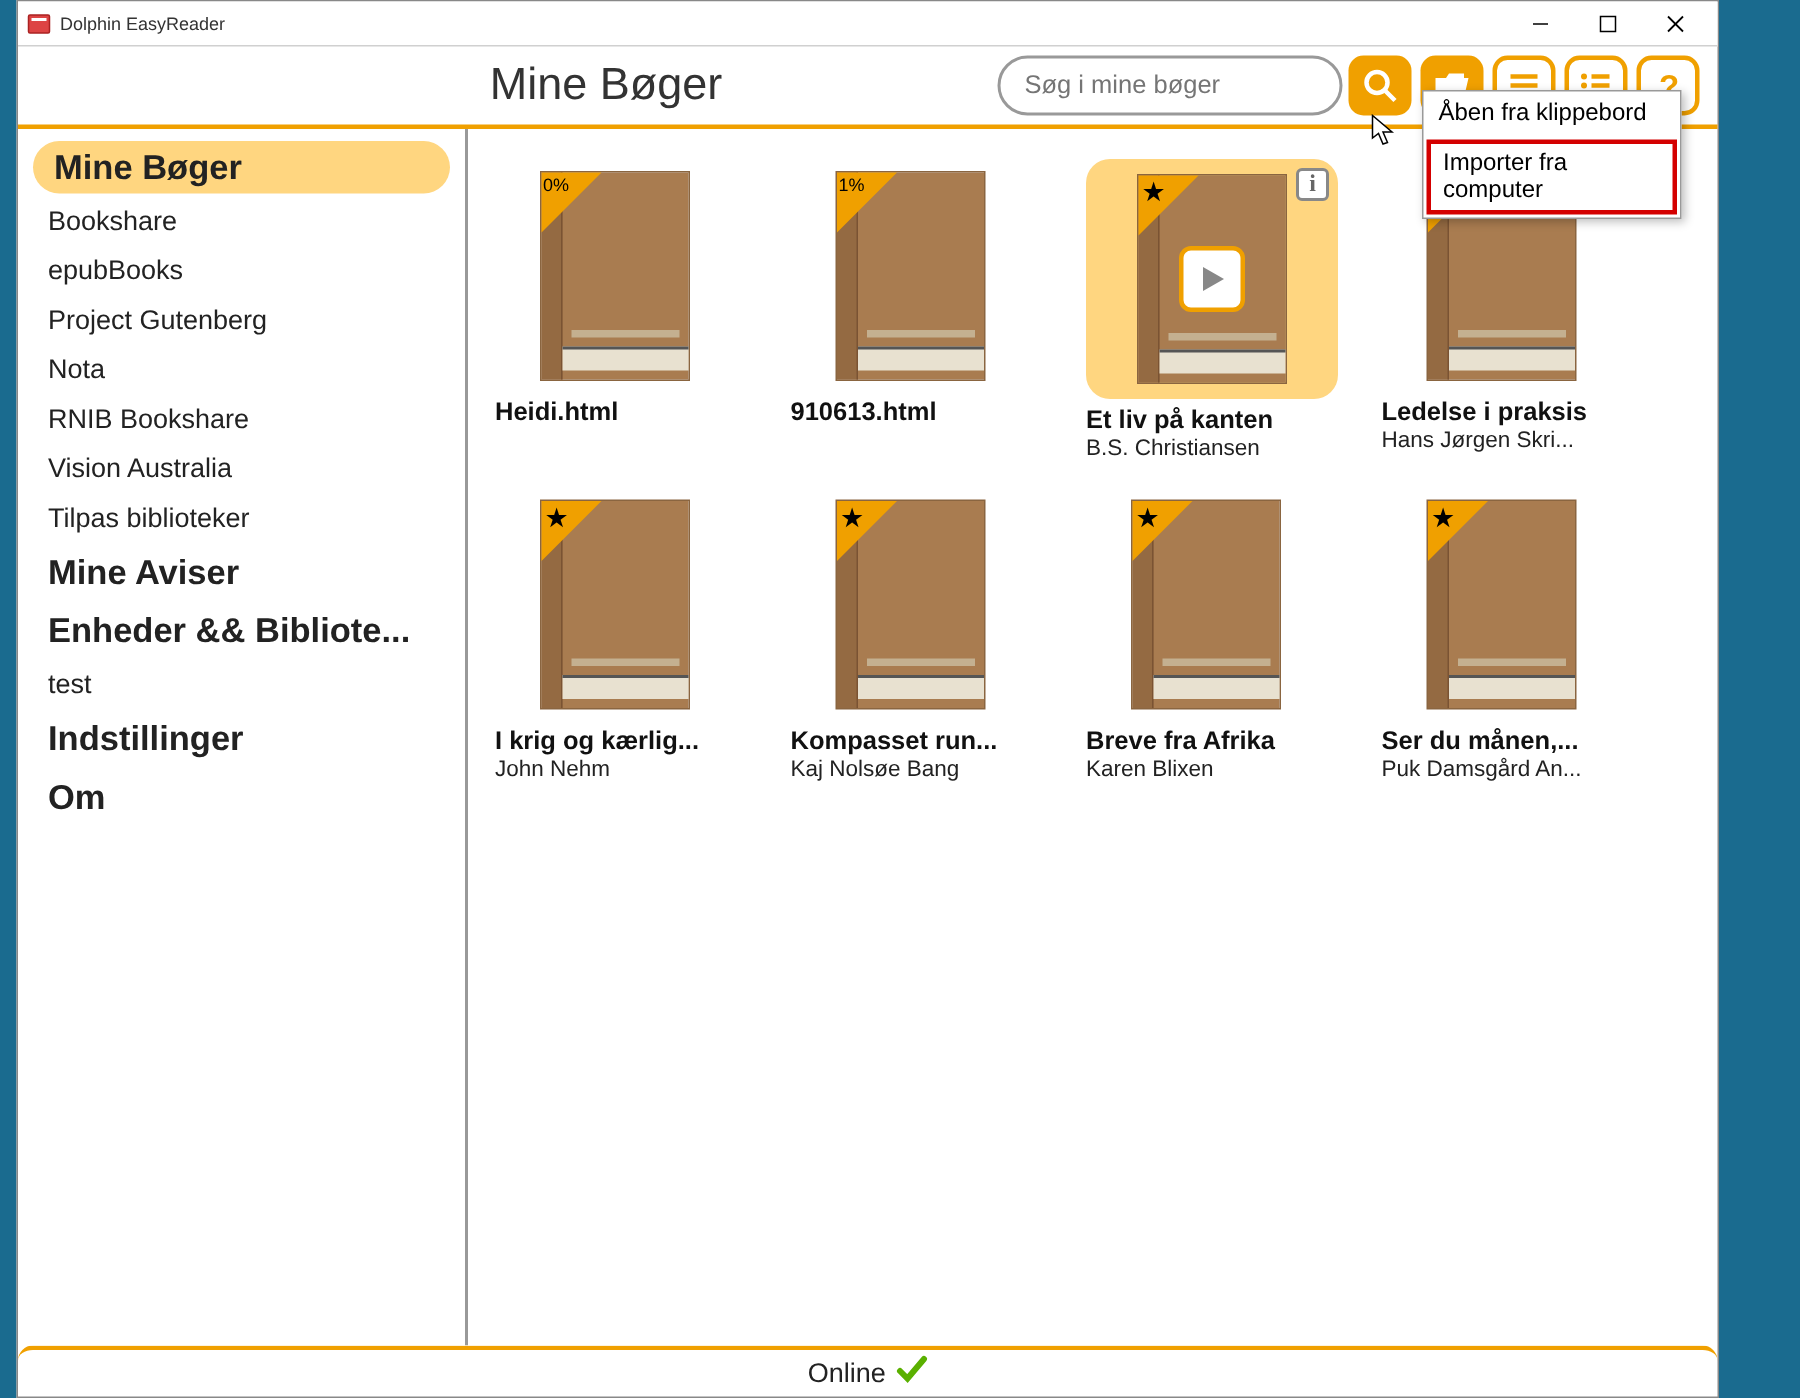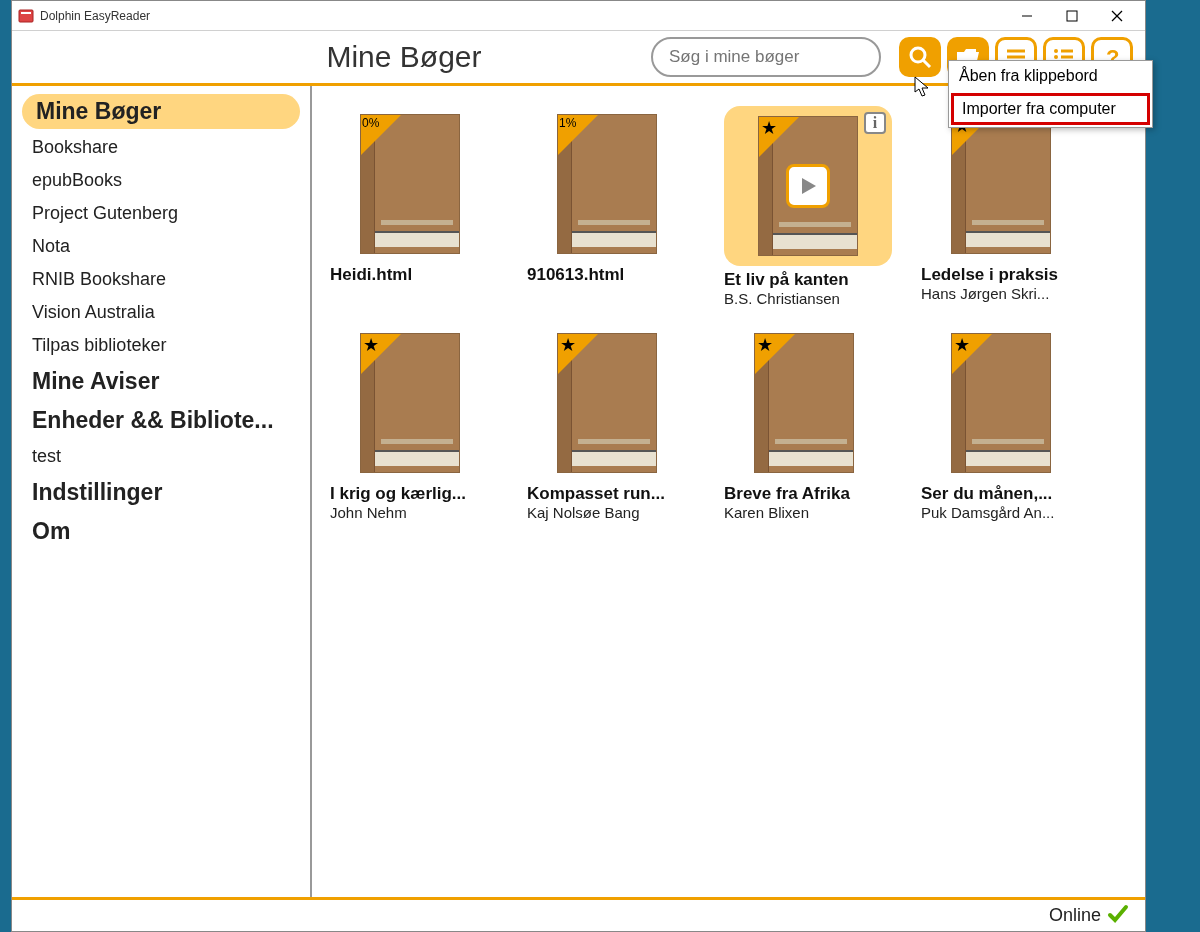--- a/index.html
+++ b/index.html
@@ -6,21 +6,21 @@
 body { font-family: "Segoe UI", Tahoma, sans-serif; background: #1a6b8f; width: 1200px; height: 932px; overflow: hidden; position: relative; }
 .app-window { position: absolute; left: 11px; top: 0; width: 1135px; height: 932px; background: #fff; border: 1px solid #888; display: flex; flex-direction: column; }
 .titlebar { height: 30px; background: #fff; display: flex; align-items: center; padding: 0 6px; border-bottom: 1px solid #d0d0d0; }
 .titlebar-icon { width: 16px; height: 16px; margin-right: 6px; }
 .titlebar-title { font-size: 12px; color: #333; flex: 1; }
 .win-controls { display: flex; }
 .win-btn { width: 45px; height: 28px; display: flex; align-items: center; justify-content: center; cursor: pointer; }
 .header { height: 55px; display: flex; align-items: center; padding: 0 12px; border-bottom: 3px solid #f0a000; }
 .page-title { flex: 0 0 580px; text-align: center; font-size: 30px; color: #333; font-weight: 400; padding-left: 180px; }
 .header-spacer { flex: 1; }
-.search-wrap { display: flex; align-items: center; gap: 18px; margin-right: 6px; }
+.search-wrap { display: flex; align-items: center; gap: 4px; margin-right: 6px; }
 .search-input { width: 230px; height: 40px; border: 2px solid #999; border-radius: 20px; padding: 0 16px; font-size: 17px; color: #888; }
 .hdr-btn { width: 42px; height: 40px; border-radius: 10px; display: flex; align-items: center; justify-content: center; cursor: pointer; }
 .hdr-btn.orange-bg { background: #f0a000; }
 .hdr-btn.outline { border: 3px solid #f0a000; background: #fff; }
 .body { flex: 1; display: flex; overflow: hidden; }
 .sidebar { width: 300px; padding: 6px 0; border-right: 2px solid #999; }
 .side-item { padding: 6px 20px; font-size: 19px; color: #222; cursor: pointer; }
 .side-item.active { background: #ffd680; border-radius: 18px; margin: 2px 10px; padding: 4px 14px; font-size: 23px; font-weight: bold; }
 .side-item.header-item { font-size: 23px; font-weight: bold; padding: 6px 20px; }
 .side-item.sub { font-size: 18px; }
@@ -33,23 +33,23 @@
 .book-spine { position: absolute; left: 0; top: 0; width: 14px; height: 100%; background: #946a42; border-right: 1px solid #7a5333; }
 .book-pages { position: absolute; left: 14px; right: 0; bottom: 6px; height: 16px; background: #e8e1d0; border-top: 2px solid #555; }
 .book-line { position: absolute; left: 20px; right: 6px; bottom: 28px; height: 5px; background: #c4b090; }
 .corner { position: absolute; left: 0; top: 0; width: 0; height: 0; border-top: 40px solid #f0a000; border-right: 40px solid transparent; }
 .corner-label { position: absolute; left: 1px; top: 1px; font-size: 12px; color: #000; z-index: 2; }
 .star-badge { position: absolute; left: 2px; top: 0px; font-size: 18px; color: #000; z-index: 2; }
 .info-badge { position: absolute; right: 6px; top: 6px; width: 22px; height: 22px; border: 2px solid #888; border-radius: 4px; display: flex; align-items: center; justify-content: center; font-weight: bold; font-family: serif; color: #666; background: #fff; }
 .play-btn { position: absolute; left: 50%; top: 50%; transform: translate(-50%,-50%); width: 44px; height: 44px; background: #fff; border: 3px solid #f0a000; border-radius: 8px; display: flex; align-items: center; justify-content: center; }
 .book-title { font-size: 17px; font-weight: bold; color: #111; margin-top: 4px; white-space: nowrap; overflow: hidden; text-overflow: ellipsis; }
 .book-author { font-size: 15px; color: #222; white-space: nowrap; overflow: hidden; text-overflow: ellipsis; }
-.statusbar { height: 34px; border-top: 3px solid #f0a000; display: flex; align-items: center; justify-content: flex-end; padding: 0 16px; gap: 6px; }
+.statusbar { height: 34px; border-top: 3px solid #f0a000; display: flex; align-items: center; justify-content: center; padding: 0 16px; gap: 6px; border-radius: 10px; }
 .status-text { font-size: 18px; color: #222; }
-.dropdown { position: absolute; left: 948px; top: 60px; width: 205px; background: #fff; border: 1px solid #999; box-shadow: 2px 2px 6px rgba(0,0,0,0.25); z-index: 50; }
+.dropdown { position: absolute; left: 948px; top: 60px; width: 173px; background: #fff; border: 1px solid #999; box-shadow: 2px 2px 6px rgba(0,0,0,0.25); z-index: 50; }
 .dd-item { padding: 6px 10px; font-size: 16px; cursor: pointer; }
 .dd-item.highlighted { border: 3px solid #d40000; margin: 2px; padding: 4px 8px; }
 .cursor { position: absolute; left: 914px; top: 76px; z-index: 60; }
 </style>
 </head>
 <body>
 
 <div class="app-window">
 
   <div class="titlebar">

